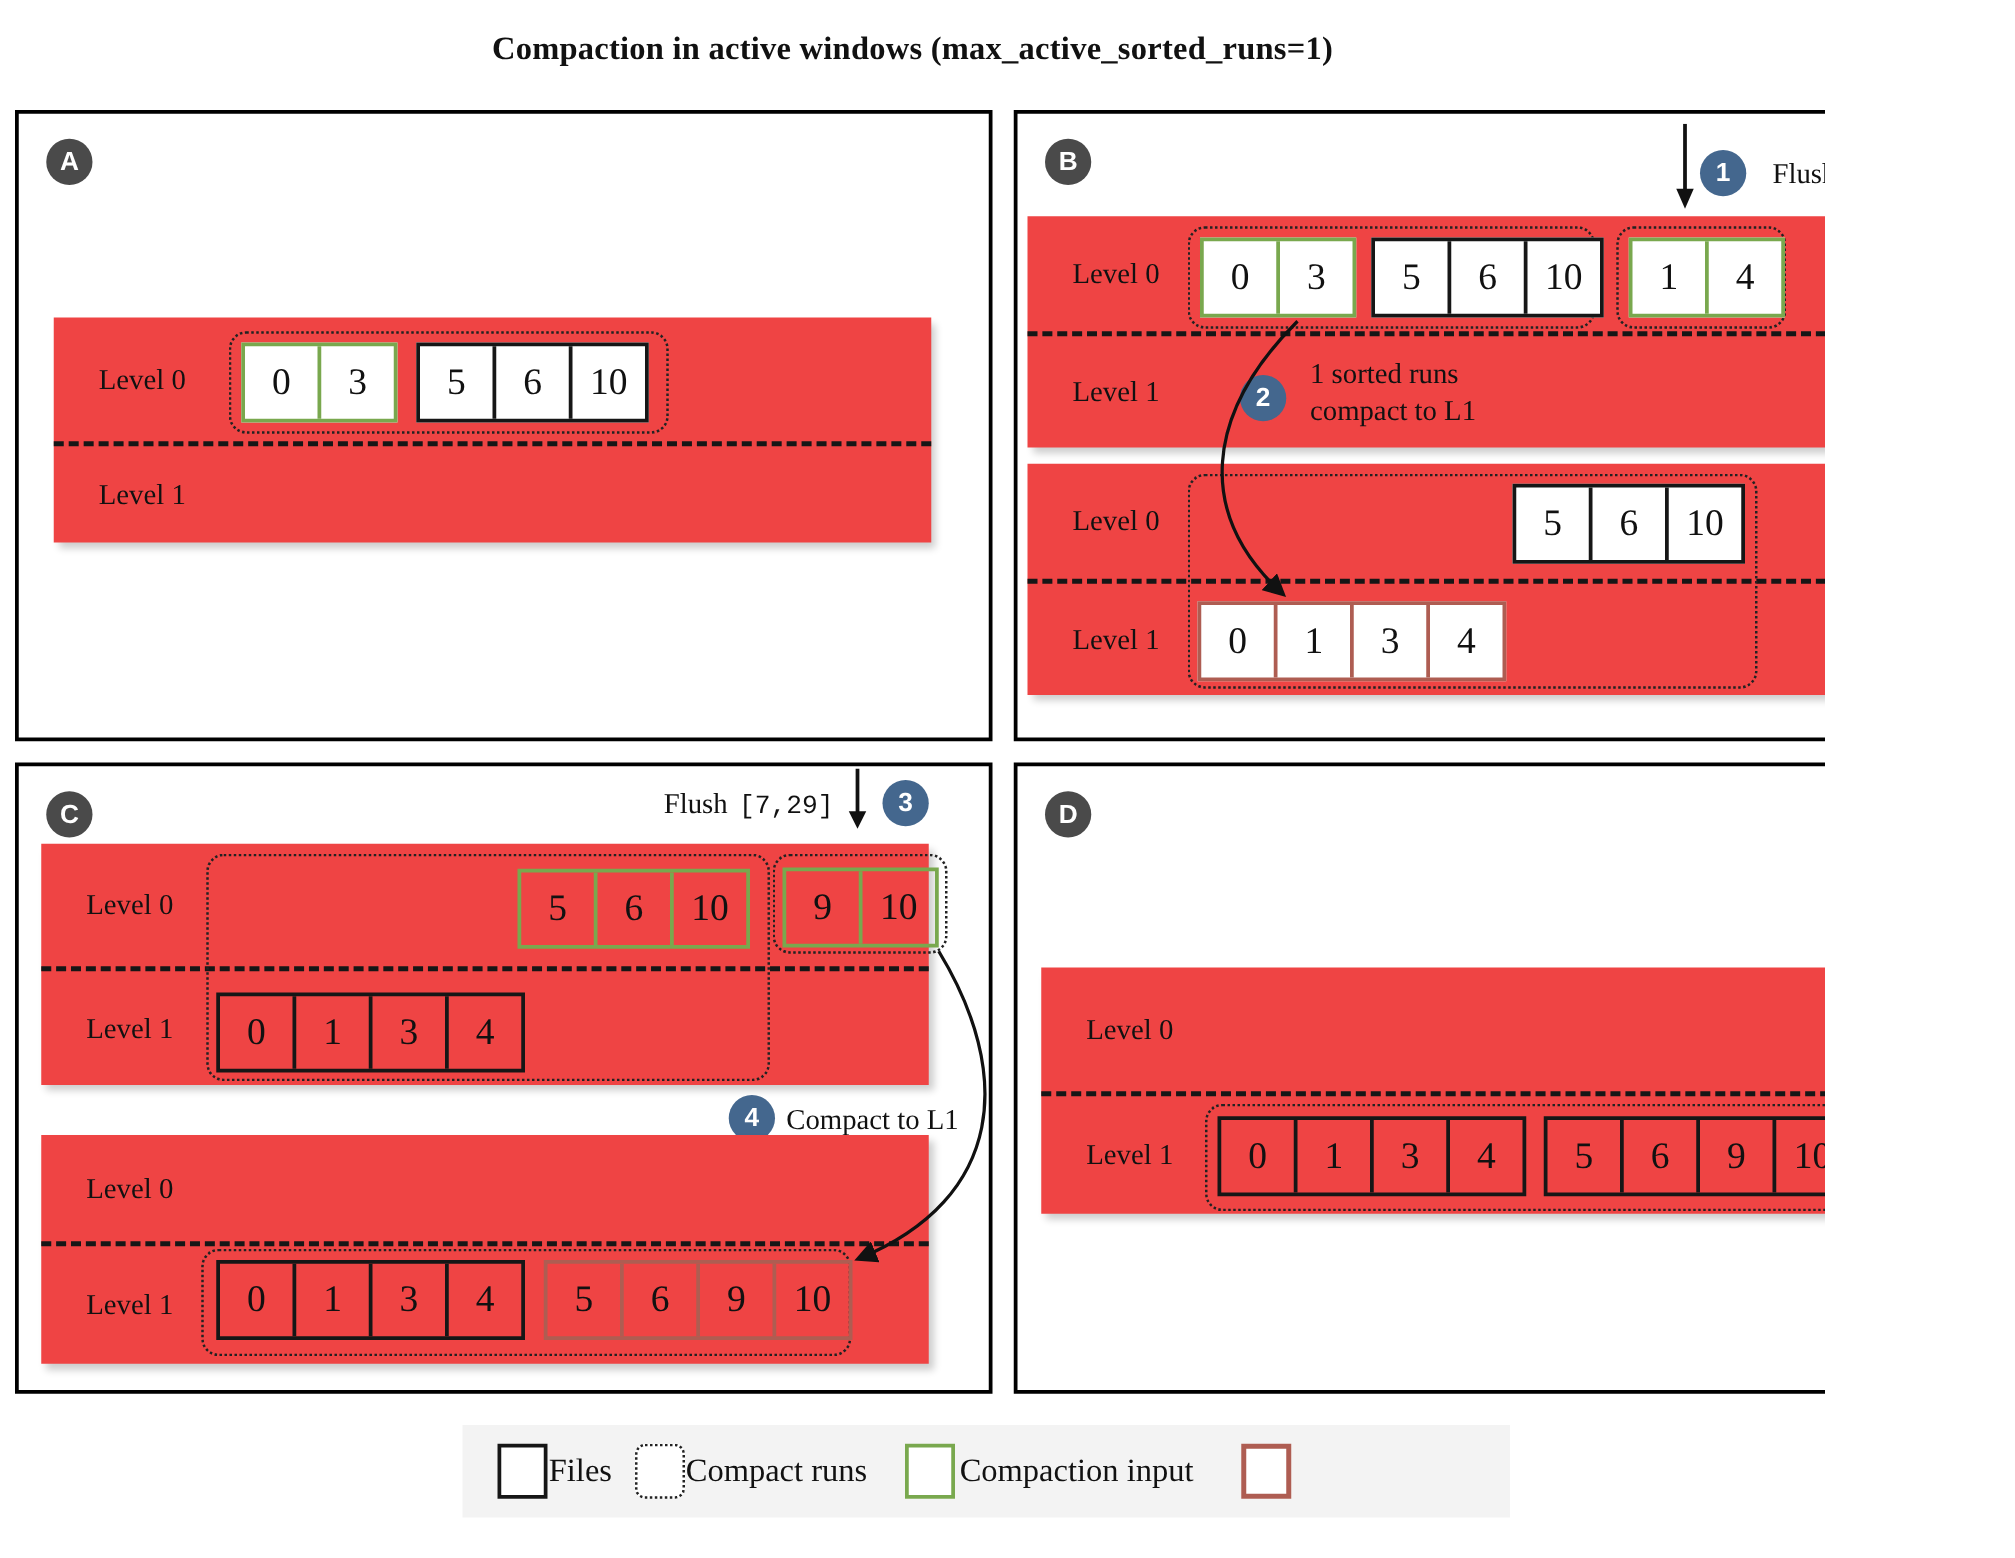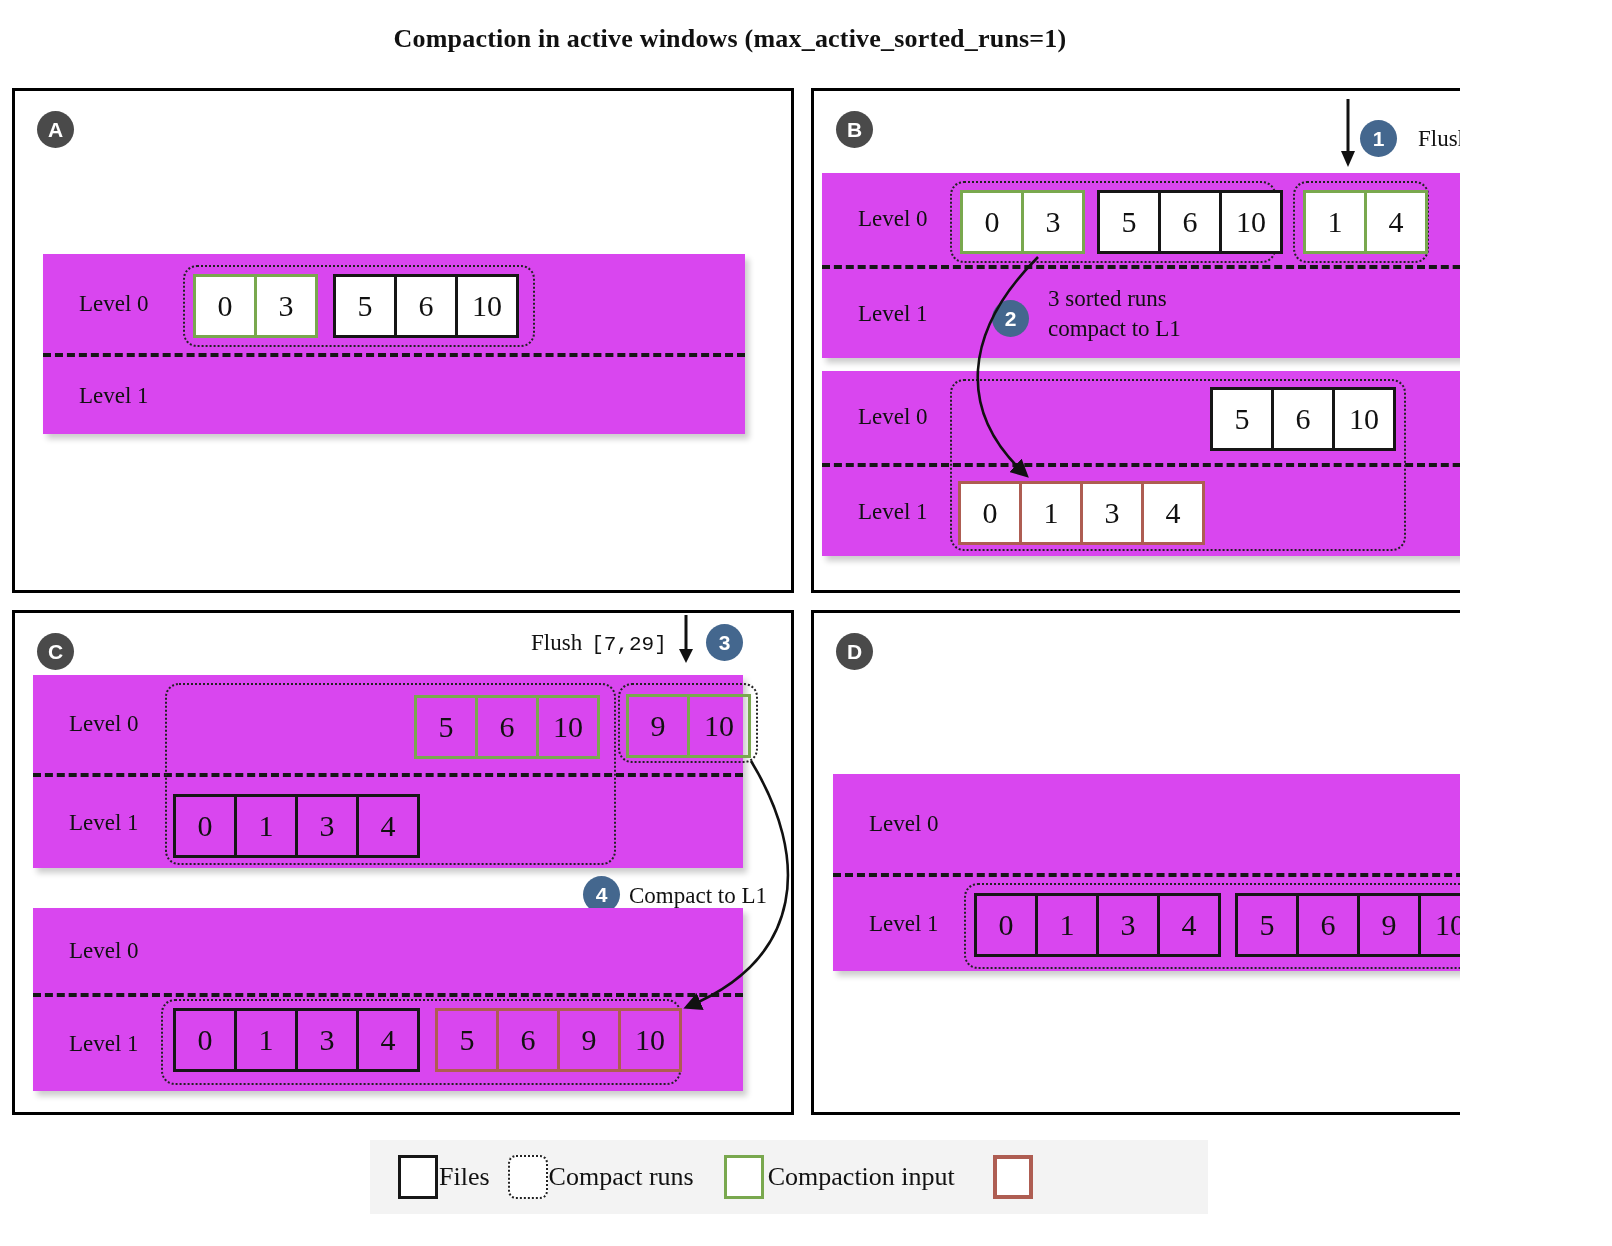--- a/index.html
+++ b/index.html
@@ -10,21 +10,21 @@
   .panel{position:absolute;border:3px solid #000;background:#fff;}
   .panel-a{left:12px;top:88px;width:776px;height:499px;}
   .panel-b{left:811px;top:88px;width:785px;height:499px;}
   .panel-c{left:12px;top:610px;width:776px;height:499px;}
   .panel-d{left:811px;top:610px;width:785px;height:499px;}
   .pbadge,.sbadge{position:absolute;width:37px;height:37px;border-radius:50%;color:#fff;
          display:flex;align-items:center;justify-content:center;
          font-family:"Liberation Sans",sans-serif;font-weight:bold;font-size:21px;}
   .pbadge{background:#4a4a4a;left:22px;top:20px;}
   .sbadge{background:#44678e;}
-  .band{position:absolute;background:#d946ef;box-shadow:4px 5px 6px rgba(0,0,0,0.2);text-align:right;}
+  .band{position:absolute;background:#ef4444;box-shadow:4px 5px 6px rgba(0,0,0,0.2);text-align:right;}
   .row{box-sizing:border-box;display:flex;align-items:center;padding-left:36px;font-size:23px;}
   .row-bottom{border-top:4px dashed #161616;}
   .run{position:absolute;border:2px dotted #222;border-radius:14px;}
   .fbox{position:absolute;display:flex;border:3px solid #161616;background:#fff;}
   .fbox.tint{background:transparent;}
   .cell{width:58px;height:58px;display:flex;align-items:center;justify-content:center;
         font-size:30px;border-left:3px solid #161616;}
   .cell:first-child{border-left:none;}
   .fbox.green{border-color:#79a84e;} .fbox.green .cell{border-left-color:#79a84e;}
   .fbox.red{border-color:#ae5d52;}   .fbox.red .cell{border-left-color:#ae5d52;}
@@ -99,21 +99,21 @@
       <span class="cell">6</span>
       <span class="cell">10</span>
     </div>
     <div class="run" style="left:479px;top:90px;width:132px;height:78px;"></div>
     <div class="fbox green" style="left:489px;top:99px;">
       <span class="cell">1</span>
       <span class="cell">4</span>
     </div>
 
     <div class="sbadge" style="left:178px;top:209px;">2</div>
-    <div class="cap" style="left:234px;top:193px;">3 sorted runs</div>
+    <div class="cap" style="left:234px;top:193px;">1 sorted runs</div>
     <div class="cap" style="left:234px;top:223px;">compact to L1</div>
 
     <div class="band" style="left:8px;top:280px;width:722px;height:185px;">
       <div class="row" style="height:92px;">
         <span>Level 0</span>
       </div>
       <div class="row row-bottom" style="height:93px;">
         <span>Level 1</span>
       </div>
     </div>

